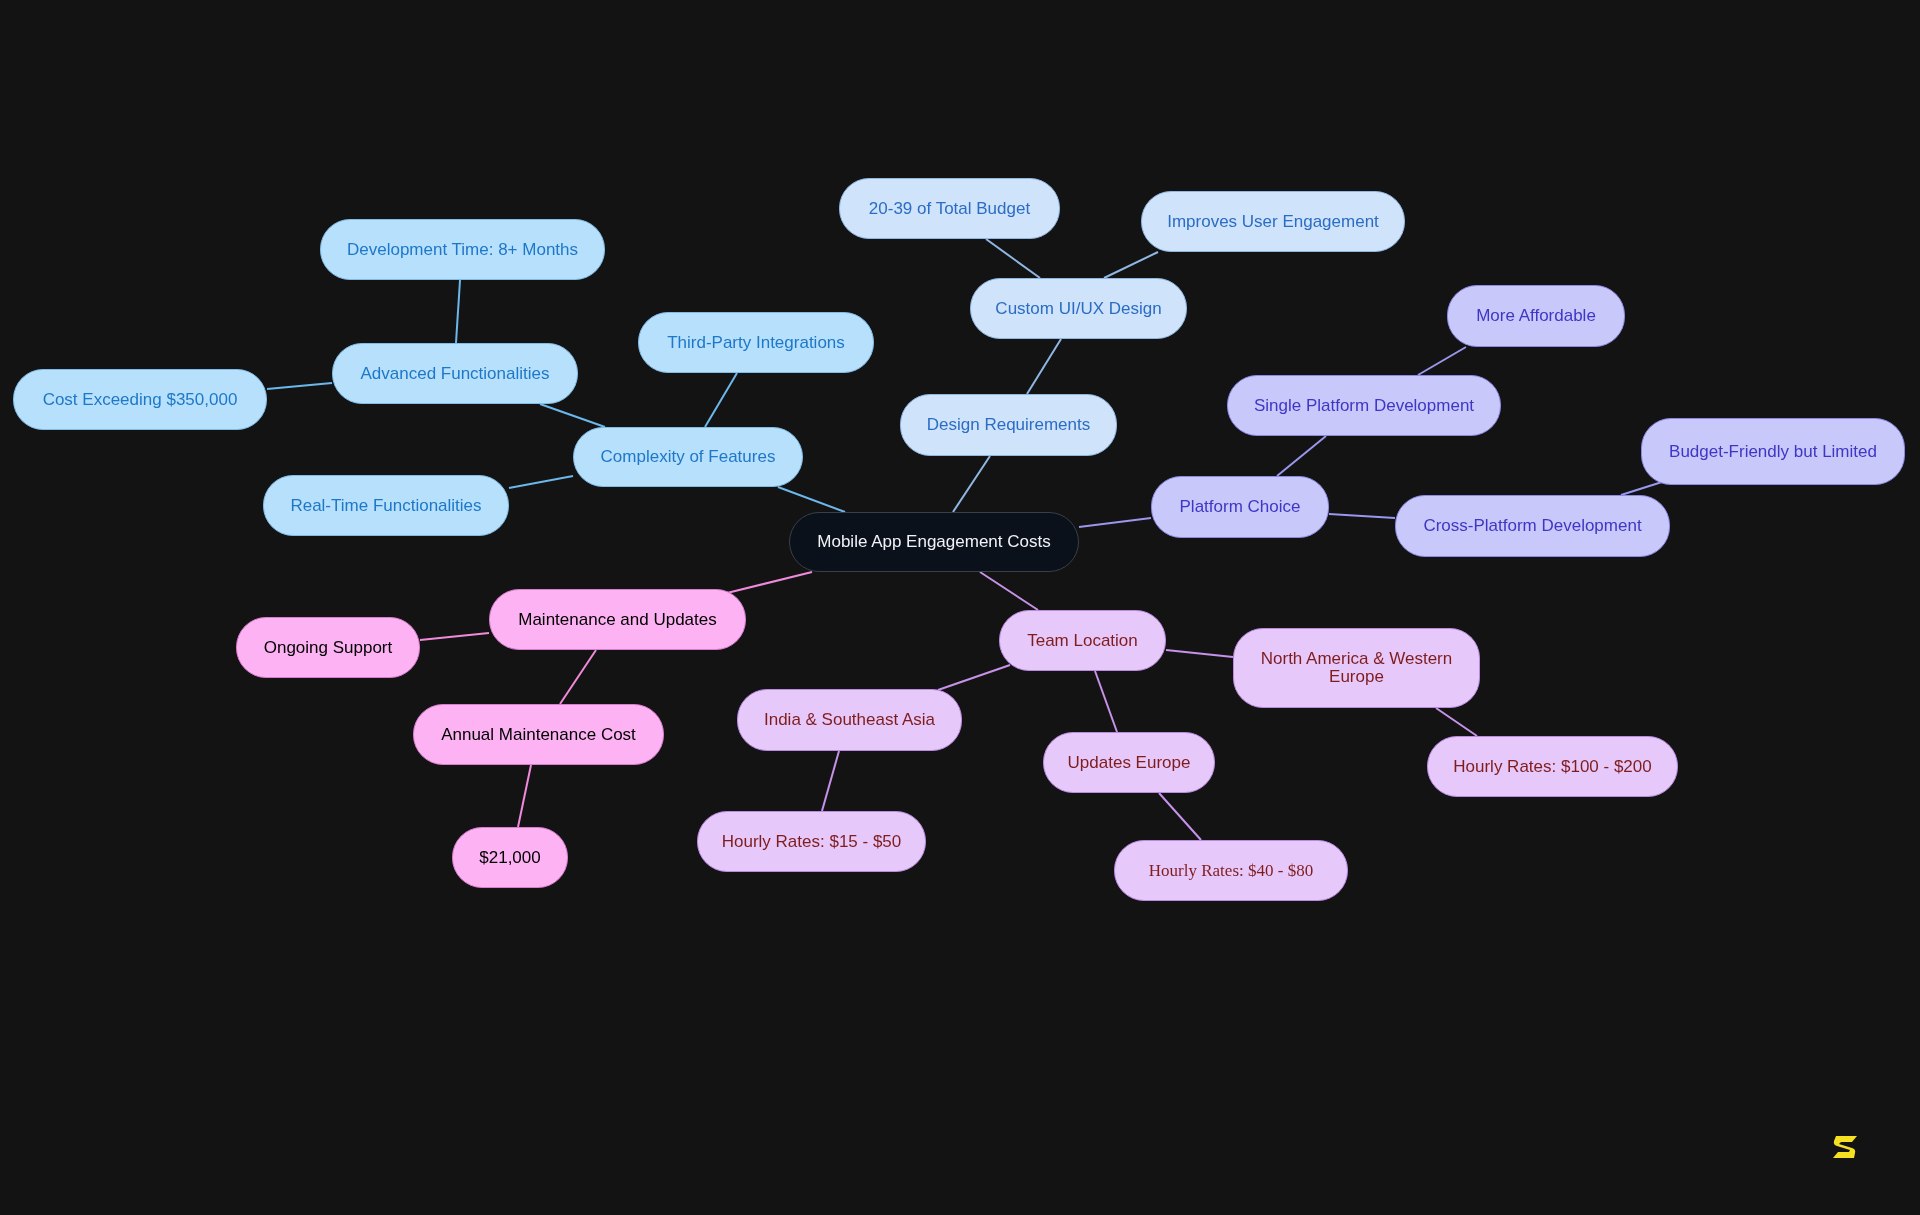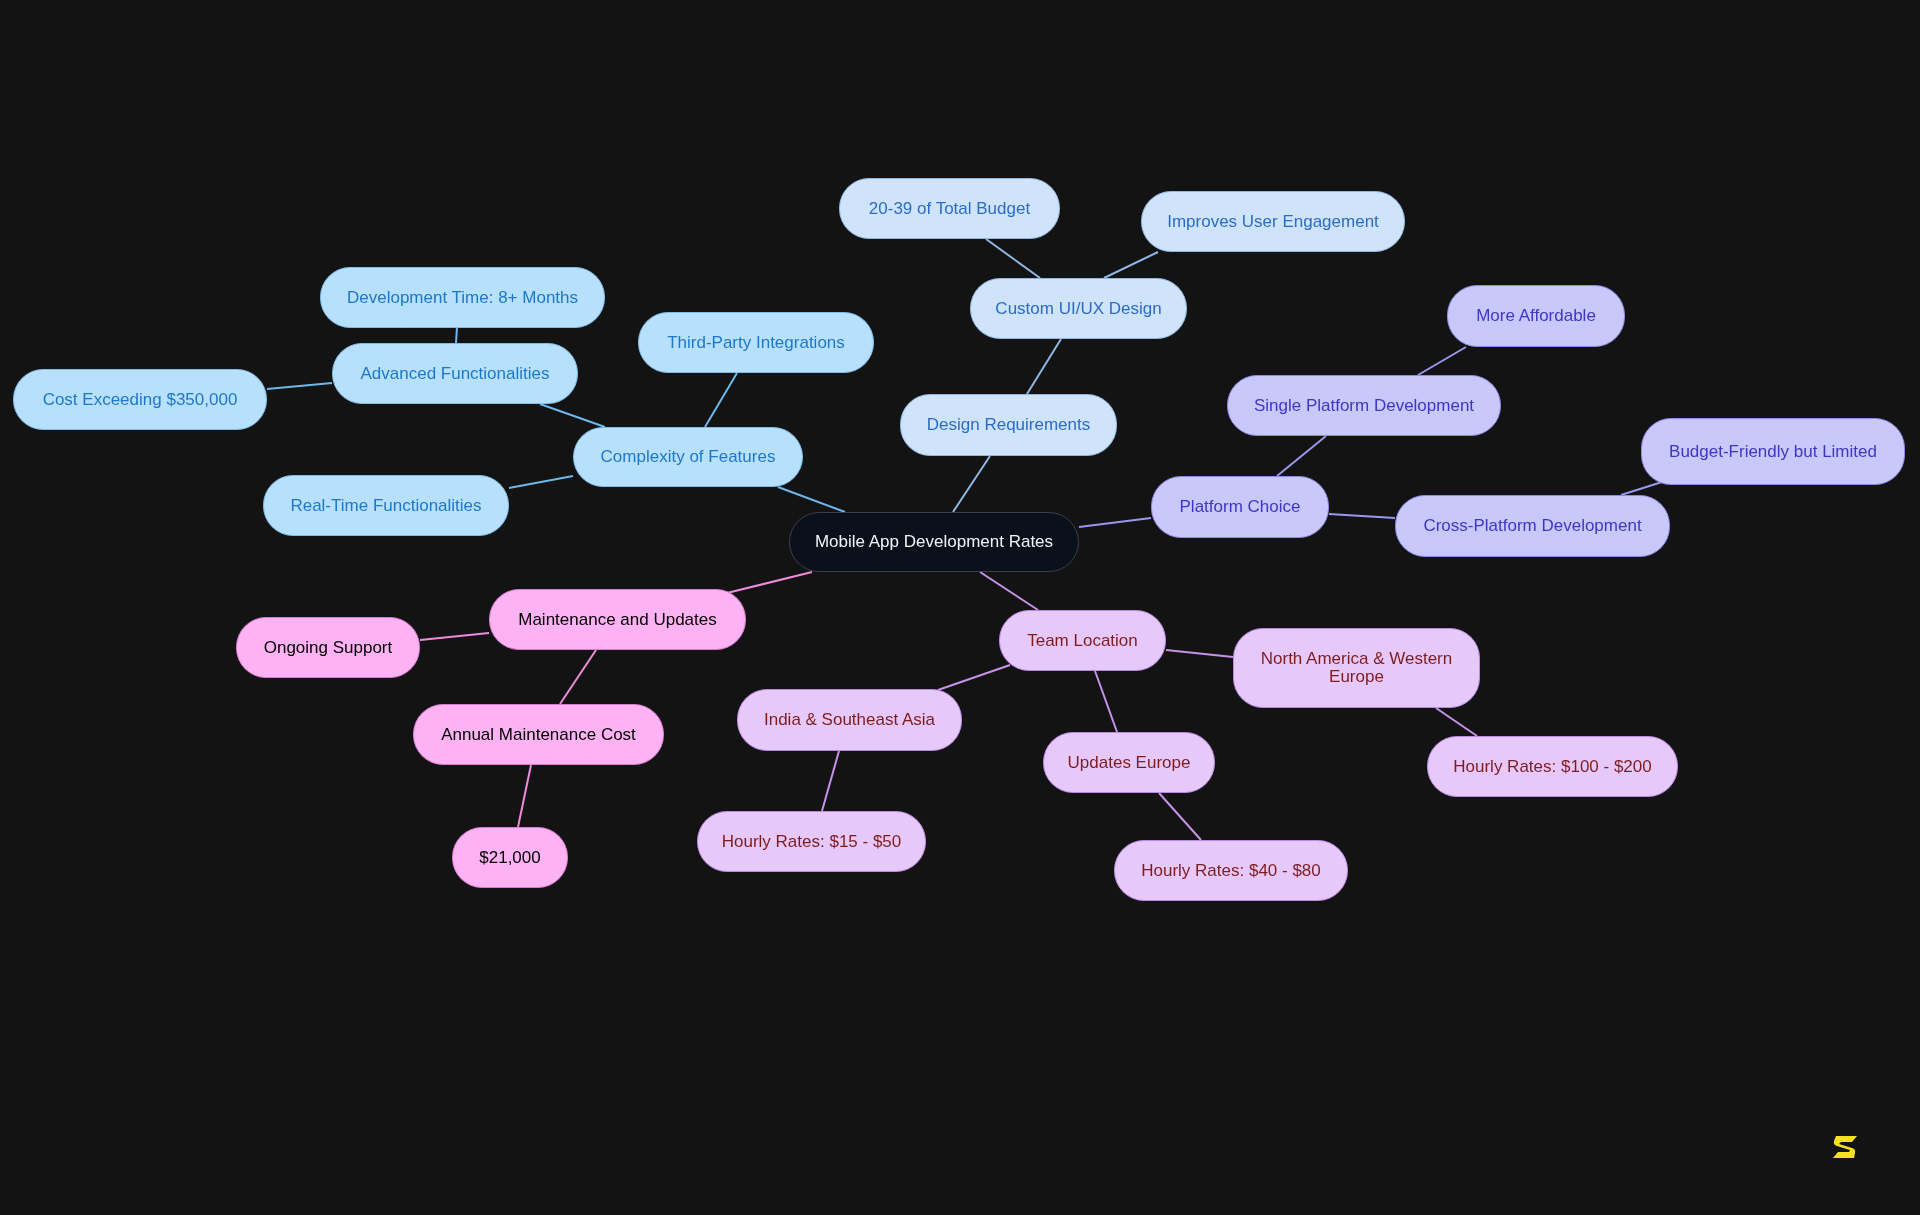--- a/index.html
+++ b/index.html
@@ -40,29 +40,29 @@
     <line x1="980" y1="572" x2="1038" y2="610" stroke="#c792ea" stroke-width="2"></line>
     <line x1="1010" y1="665" x2="938" y2="690" stroke="#c792ea" stroke-width="2"></line>
     <line x1="839" y1="751" x2="822" y2="811" stroke="#c792ea" stroke-width="2"></line>
     <line x1="1095" y1="671" x2="1117" y2="732" stroke="#c792ea" stroke-width="2"></line>
     <line x1="1159" y1="793" x2="1201" y2="840" stroke="#c792ea" stroke-width="2"></line>
     <line x1="1166" y1="650" x2="1233" y2="657" stroke="#c792ea" stroke-width="2"></line>
     <line x1="1436" y1="708" x2="1477" y2="736" stroke="#c792ea" stroke-width="2"></line>
   </svg>
 <div id="nodes">
     <div class="node c-root" style="left: 789px; top: 512px; width: 290px; height: 60px;">
-      <span>Mobile App Development Rates</span>
+      <span>Mobile App Engagement Costs</span>
     </div>
     <div class="node c-blue" style="left: 573px; top: 427px; width: 230px; height: 60px;">
       <span>Complexity of Features</span>
     </div>
     <div class="node c-blue" style="left: 332px; top: 343px; width: 246px; height: 61px;">
       <span>Advanced Functionalities</span>
     </div>
-    <div class="node c-blue" style="left: 320px; top: 219px; width: 285px; height: 61px; margin-top: 48px;">
+    <div class="node c-blue" style="left: 320px; top: 219px; width: 285px; height: 61px;">
       <span>Development Time: 8+ Months</span>
     </div>
     <div class="node c-blue" style="left: 13px; top: 369px; width: 254px; height: 61px;">
       <span>Cost Exceeding $350,000</span>
     </div>
     <div class="node c-blue" style="left: 263px; top: 475px; width: 246px; height: 61px;">
       <span>Real-Time Functionalities</span>
     </div>
     <div class="node c-blue" style="left: 638px; top: 312px; width: 236px; height: 61px;">
       <span>Third-Party Integrations</span>
@@ -111,21 +111,21 @@
     </div>
     <div class="node c-lilac" style="left: 737px; top: 689px; width: 225px; height: 62px;">
       <span>India &amp; Southeast Asia</span>
     </div>
     <div class="node c-lilac" style="left: 697px; top: 811px; width: 229px; height: 61px;">
       <span>Hourly Rates: $15 - $50</span>
     </div>
     <div class="node c-lilac" style="left: 1043px; top: 732px; width: 172px; height: 61px;">
       <span>Updates Europe</span>
     </div>
-    <div class="node c-lilac" style="left: 1114px; top: 840px; width: 234px; height: 61px;">
+    <div class="node c-lilac" style="left: 1114px; top: 840px; width: 234px; height: 61px; font-family: Liberation Serif, serif;">
       <span>Hourly Rates: $40 - $80</span>
     </div>
     <div class="node c-lilac" style="left: 1233px; top: 628px; width: 247px; height: 80px;">
       <span>North America &amp; Western Europe</span>
     </div>
     <div class="node c-lilac" style="left: 1427px; top: 736px; width: 251px; height: 61px;">
       <span>Hourly Rates: $100 - $200</span>
     </div>
   </div>
 

